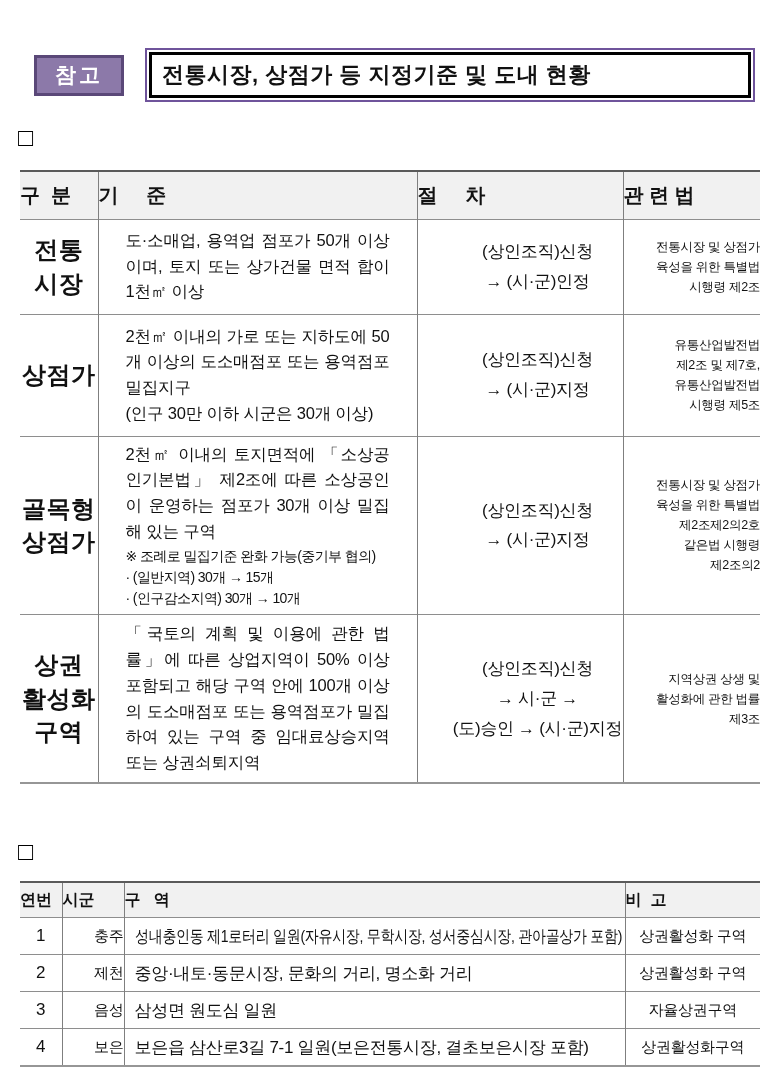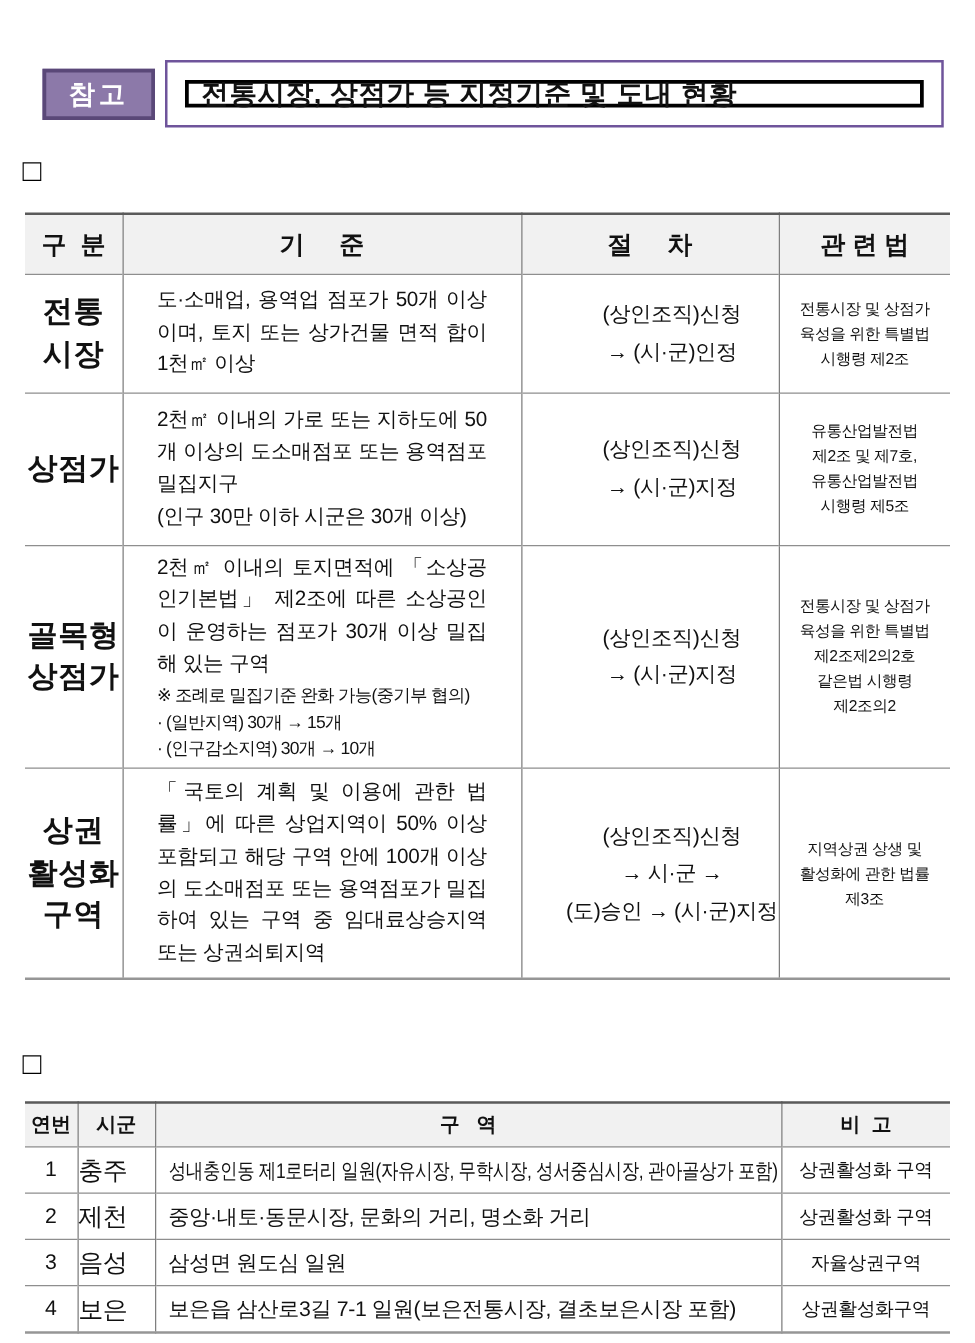--- a/index.html
+++ b/index.html
@@ -7,29 +7,29 @@
   body {
     width: 780px; height: 1074px;
     background: #ffffff;
     color: #111;
     font-family: "Liberation Sans", "DejaVu Sans", sans-serif;
     overflow: hidden;
   }
   .page { width: 740px; margin: 0 auto; }
 
   
-  .ref-header { display: flex; align-items: center; gap: 8px; margin: 47px 5px 0 14px; height: 56px; }
+  .ref-header { display: flex; align-items: center; gap: 21px; margin: 47px 5px 0 14px; height: 56px; }
   .badge {
     width: 90px; height: 41px; flex: 0 0 auto;
     background: var(--badge-bg, #8c79a9);
     border: 3px solid var(--badge-border, #5a4878);
     color: #fff; font-size: 21px; font-weight: bold; letter-spacing: 3px;
     display: flex; align-items: center; justify-content: center;
   }
-  .title-box { flex: 1; height: 54px; border: 2px solid var(--title-border, #6f549b); padding: 14px; background: #fff; }
+  .title-box { flex: 1; height: 54px; border: 2px solid var(--title-border, #6f549b); padding: 2px; background: #fff; }
   .title-inner {
     height: 100%; border: 3px solid #000;
     display: flex; align-items: center; padding-left: 10px;
     font-size: 22px; font-weight: bold; letter-spacing: 0.5px;
   }
 
   
   .sec-heading { display: flex; align-items: center; margin: 21px 0 0 -2px; font-weight: bold; color: #000; }
   .sec-heading .bullet { font-size: 25px; font-weight: normal; margin-right: 9px; transform: translateY(-1px); }
   .sec-heading .txt { font-size: 26px; letter-spacing: 0.5px; }
@@ -40,39 +40,39 @@
   table { border-collapse: collapse; width: 740px; table-layout: fixed; }
   .t1 { margin-top: 17px; border-top: 2px solid #5a5a5a; border-bottom: 2px solid #969696; }
   .t2 { margin-top: 14px; border-top: 2px solid #5a5a5a; border-bottom: 2px solid #969696; }
   thead tr { border-bottom: 1px solid #8e8e8e; }
   tbody tr { border-bottom: 1px solid #8e8e8e; }
   tbody tr:last-child { border-bottom: none; }
   th, td { border-right: 1px solid #7f7f7f; padding: 0; vertical-align: middle; }
   th:last-child, td:last-child { border-right: none; }
   th {
     background: var(--table-header-bg, #f1f1f1);
-    font-weight: bold; white-space: pre; text-align: center;
+    font-weight: bold; white-space: pre; text-align: left;
   }
   .t1 th { font-size: 20px; height: 48px; }
   .t2 th { font-size: 16px; height: 36px; }
 
   .t1 .r1 { height: 95px; } .t1 .r2 { height: 122px; }
   .t1 .r3 { height: 175px; } .t1 .r4 { height: 168px; }
   .t2 tbody tr { height: 37px; }
 
   .cat  { font-size: 24px; font-weight: bold; text-align: center; white-space: pre-line; line-height: 1.4; letter-spacing: 0.5px; }
   .crit { padding: 5px 27px; vertical-align: middle; }
   .crit .main { font-size: 16.5px; line-height: 1.56; text-align: justify; letter-spacing: -0.2px; }
   .crit .sub  { font-size: 16.5px; line-height: 1.56; text-align: left; letter-spacing: -0.2px; }
   .crit .notes { font-size: 14px; line-height: 1.5; text-align: left; white-space: pre-line; letter-spacing: -0.6px; margin-top: 2px; }
   .proc { font-size: 17px; text-align: center; white-space: pre-line; line-height: 1.75; letter-spacing: -0.3px; padding-left: 35px; }
-  .law  { font-size: 12.5px; text-align: center; white-space: pre-line; line-height: 1.6; letter-spacing: -0.3px; }
+  .law  { font-size: 12.5px; text-align: right; white-space: pre-line; line-height: 1.6; letter-spacing: -0.3px; }
 
   .cell-no   { font-size: 17px; text-align: center; }
-  .cell-city { font-size: 20px; text-align: left; letter-spacing: -0.3px; }
+  .cell-city { font-size: 15px; text-align: right; letter-spacing: -0.3px; }
   .cell-area { font-size: 17px; text-align: left; padding: 0 10px; letter-spacing: -0.3px; overflow: hidden; }
   .cell-area .inner { display: inline-block; white-space: nowrap; }
   .cell-area .squeeze { transform: scaleX(0.82); transform-origin: left center; }
   .cell-note { font-size: 15px; text-align: center; letter-spacing: -0.3px; }
 </style>
 </head>
 <body>
 
 <div class="page">
 

